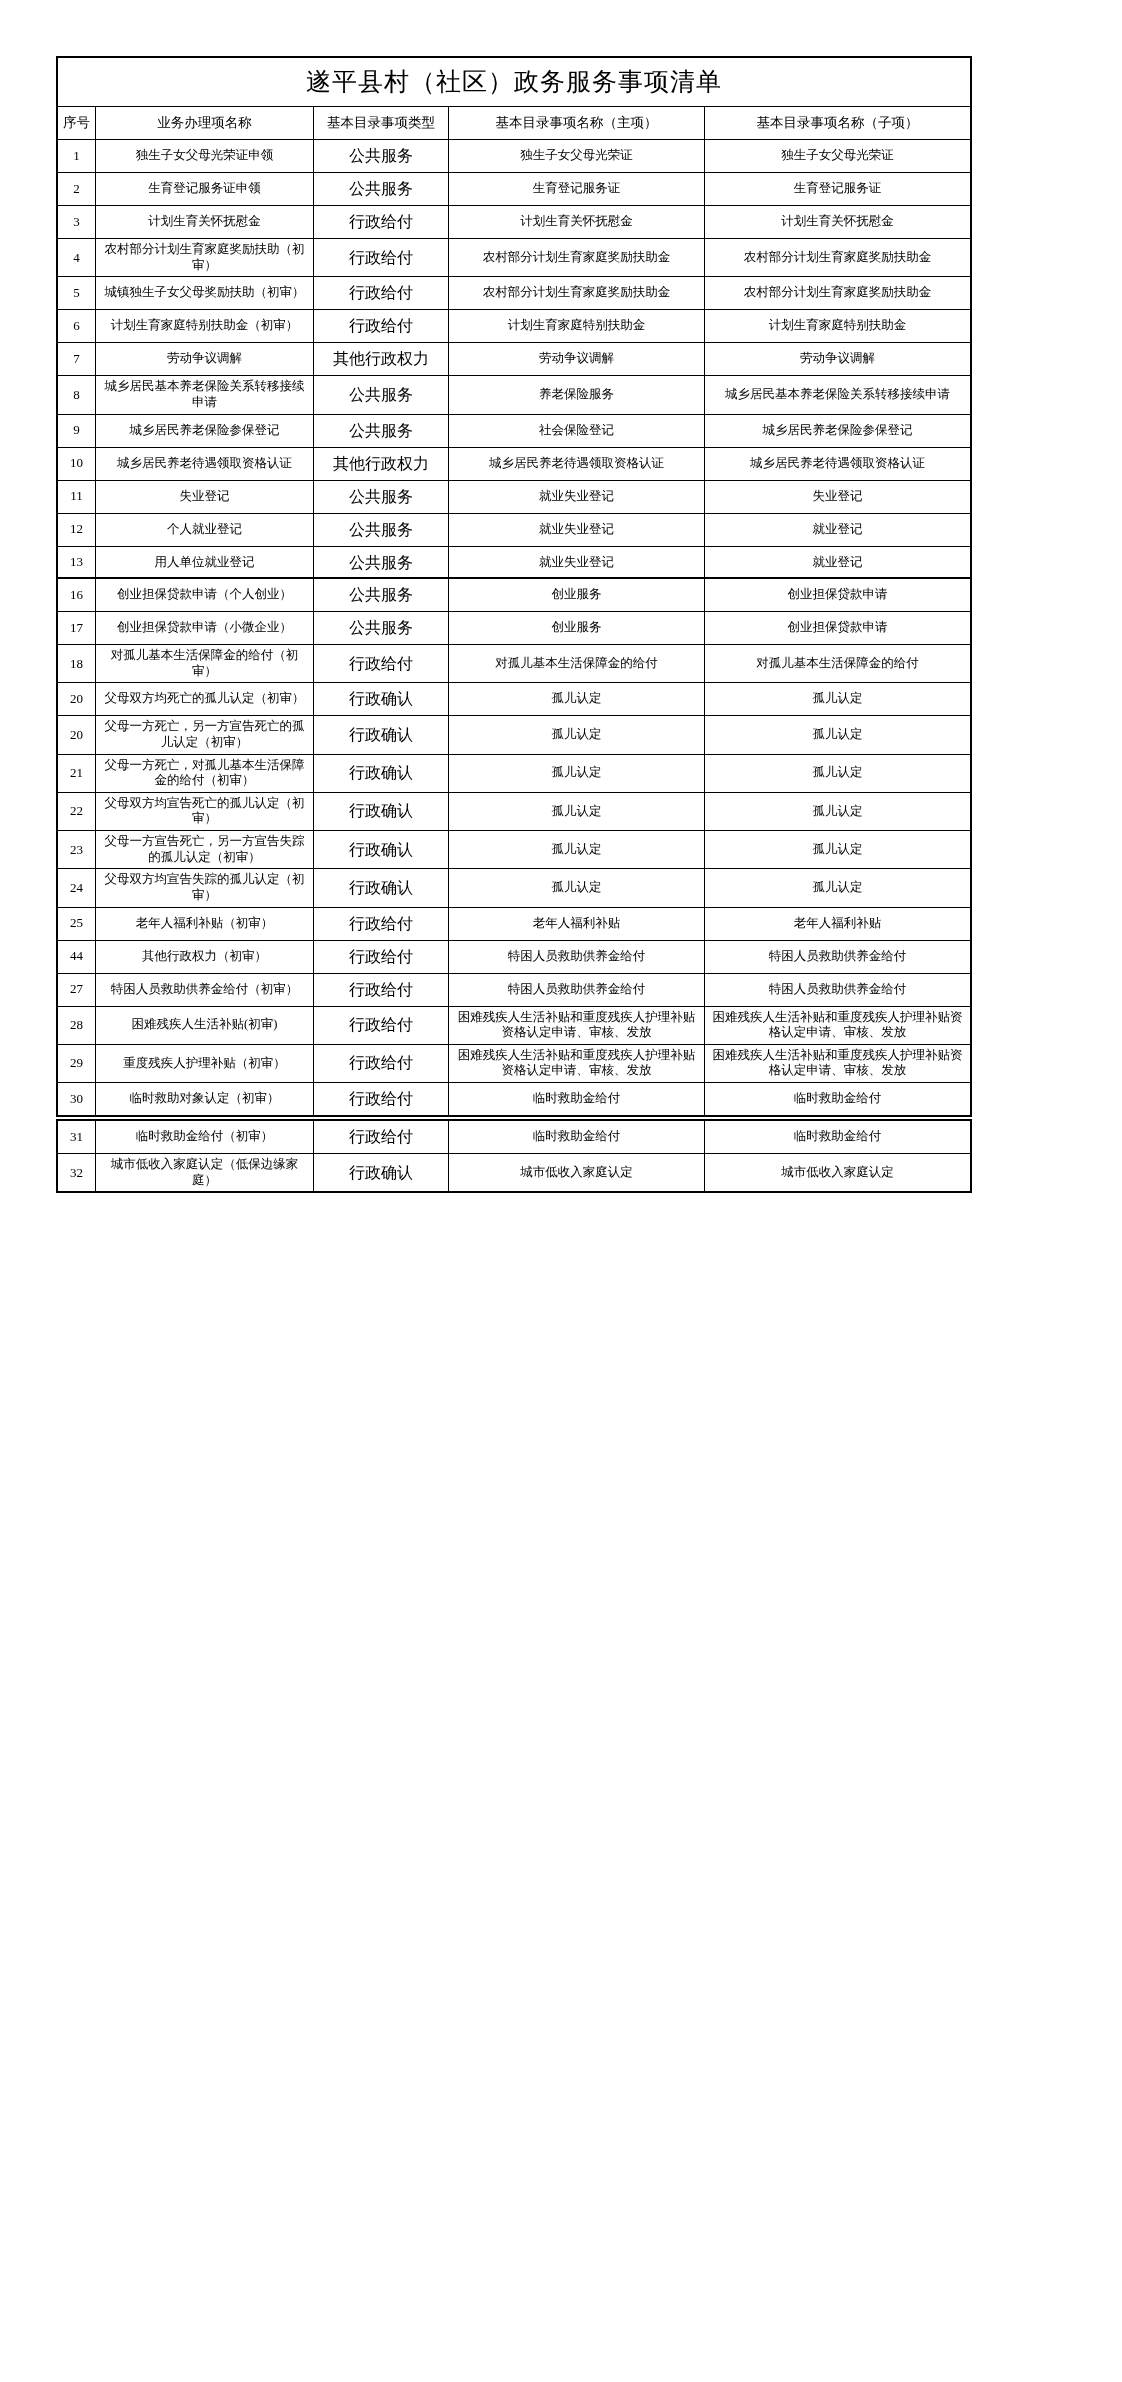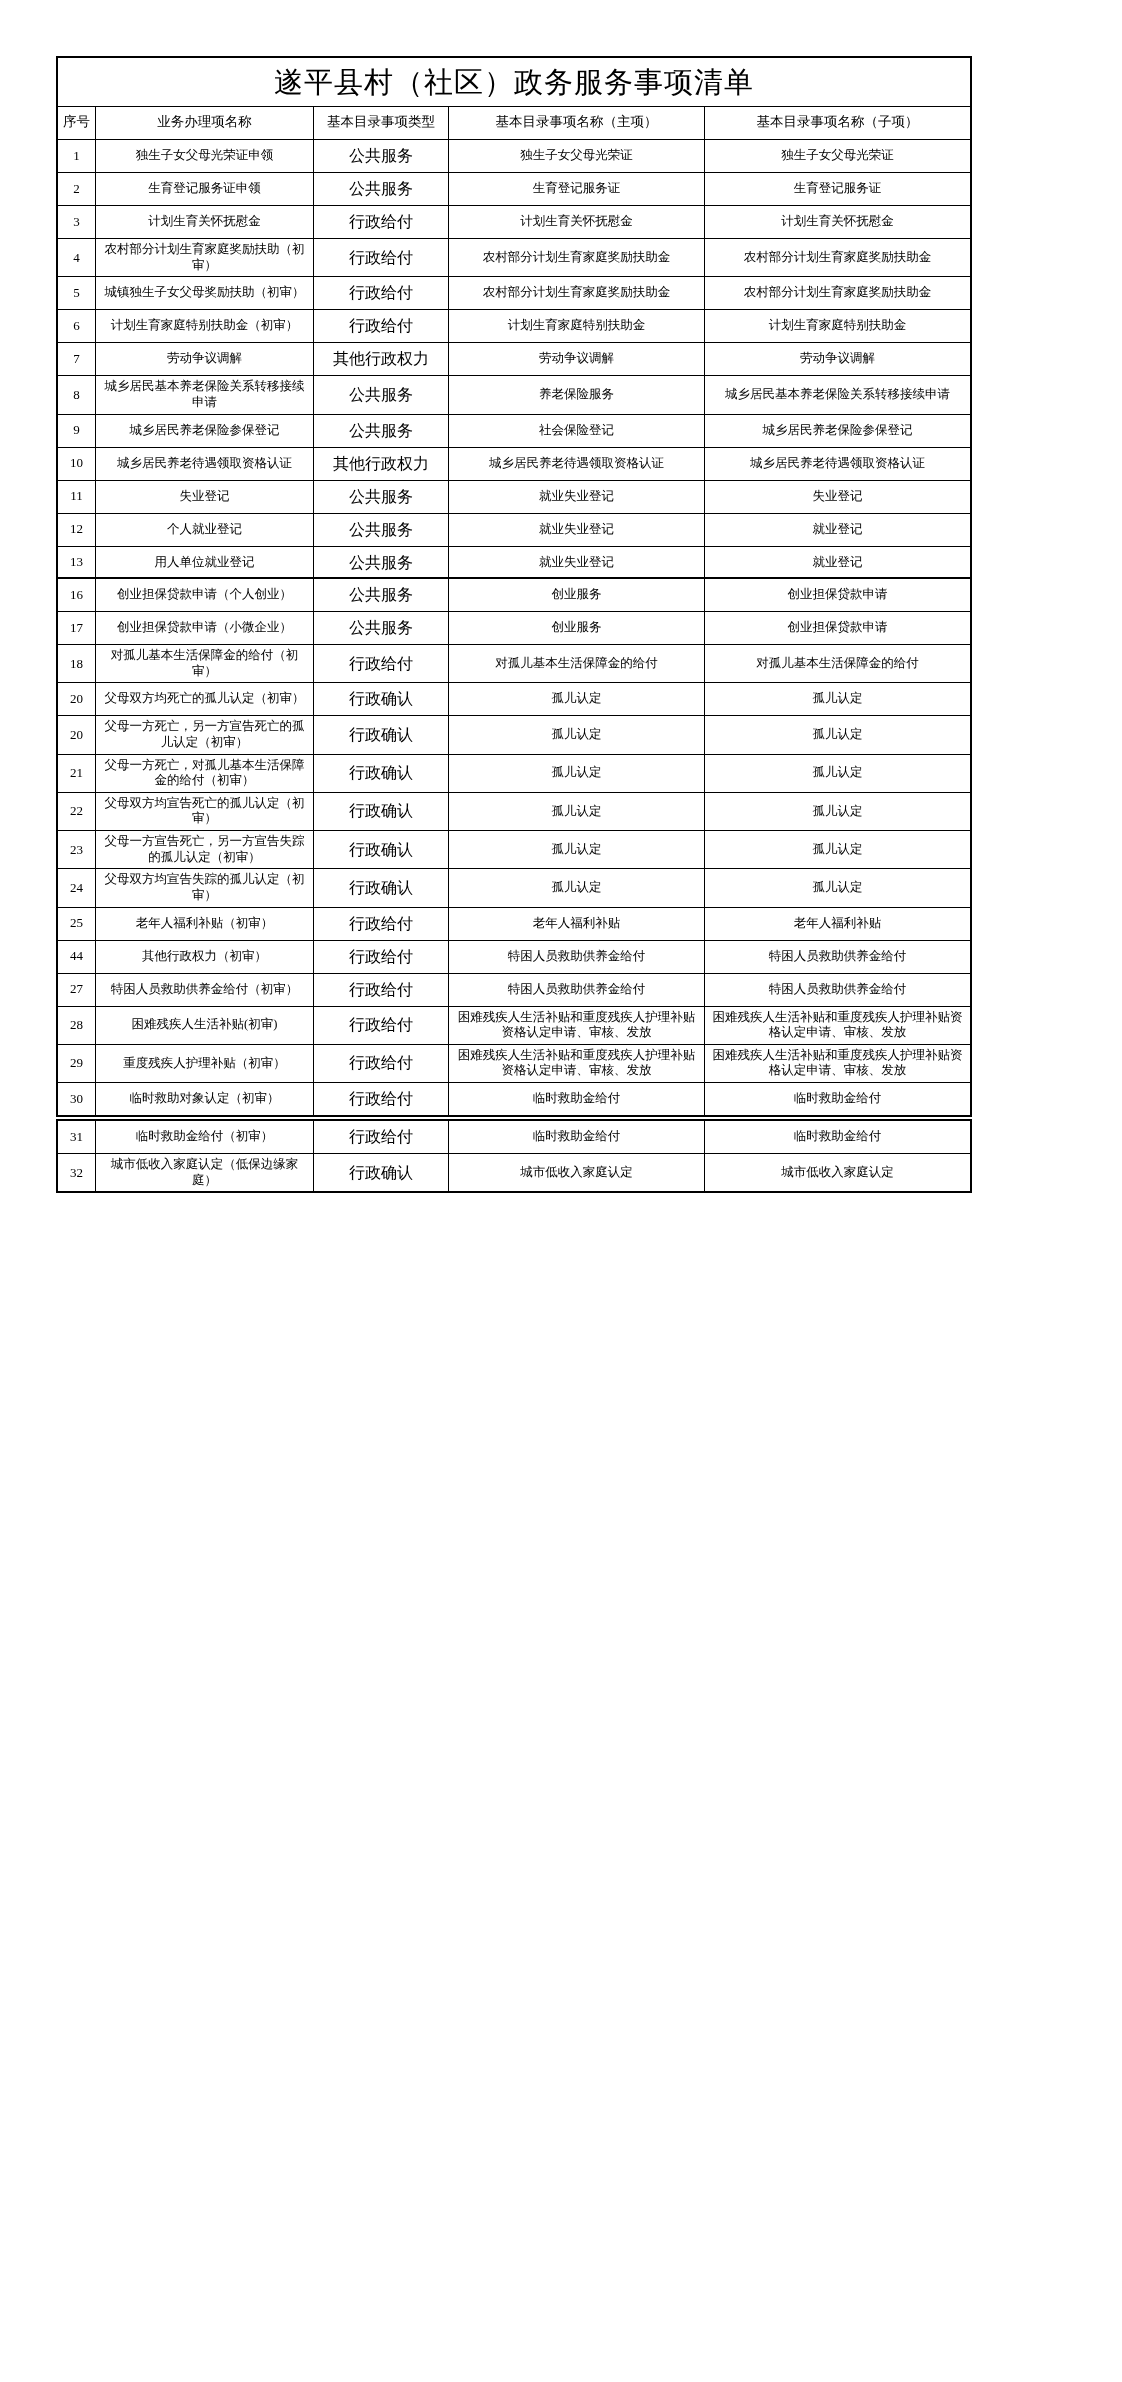--- a/index.html
+++ b/index.html
@@ -43,33 +43,33 @@
     word-break: break-all;
   }
 
   
   table.sheet {
     outline: 2px solid #000000;
     outline-offset: -1px;
   }
 
   .title-cell {
-    font-size: 29px;
+    font-size: 25px;
     font-weight: bold;
     letter-spacing: 1px;
     height: 42px;
     padding: 4px 0 6px 0;
     font-family: "Liberation Serif", "DejaVu Serif", serif;
   }
 
   .hdr td {
     font-size: 13.5px;
     font-weight: bold;
     height: 26px;
-    font-family: Liberation Mono, monospace;
+    font-family: Liberation Sans, sans-serif;
   }
 
   .body-row td {
     font-size: 13px;
     height: 26px;
   }
   .body-row td.c-idx {
     font-size: 13px;
   }
   .body-row td.c-name,

